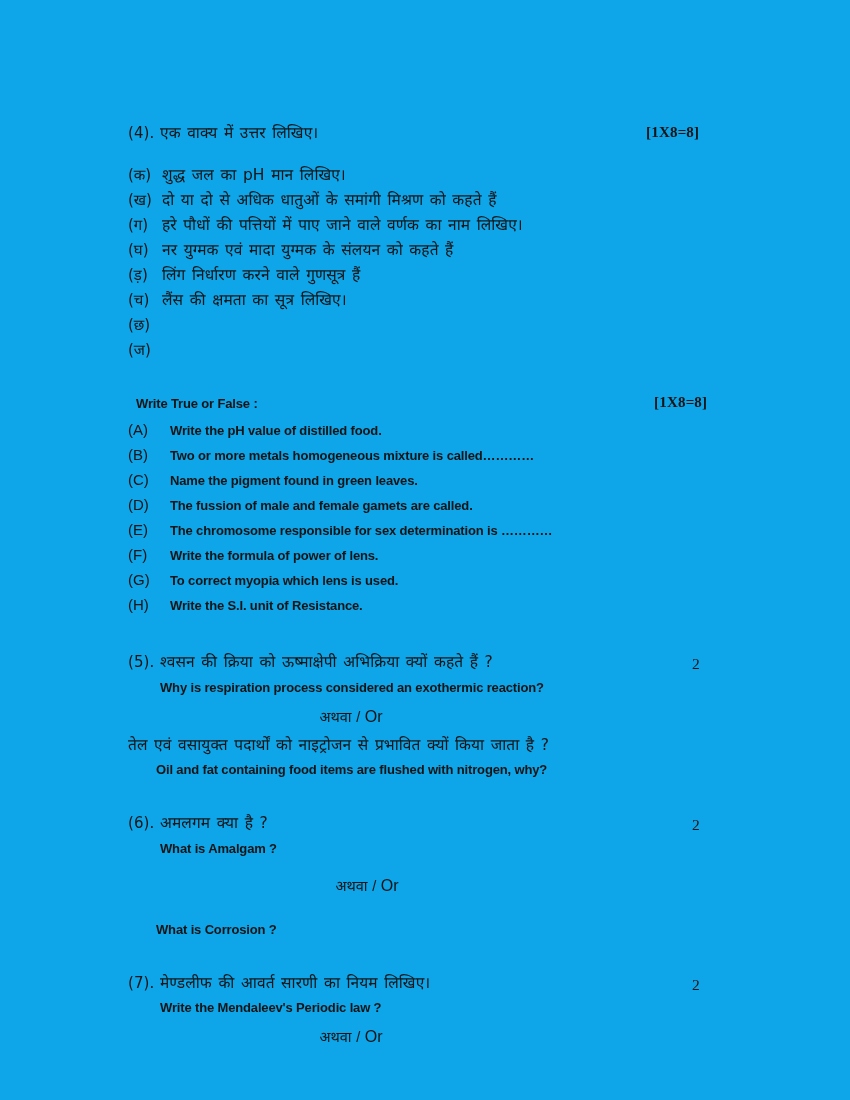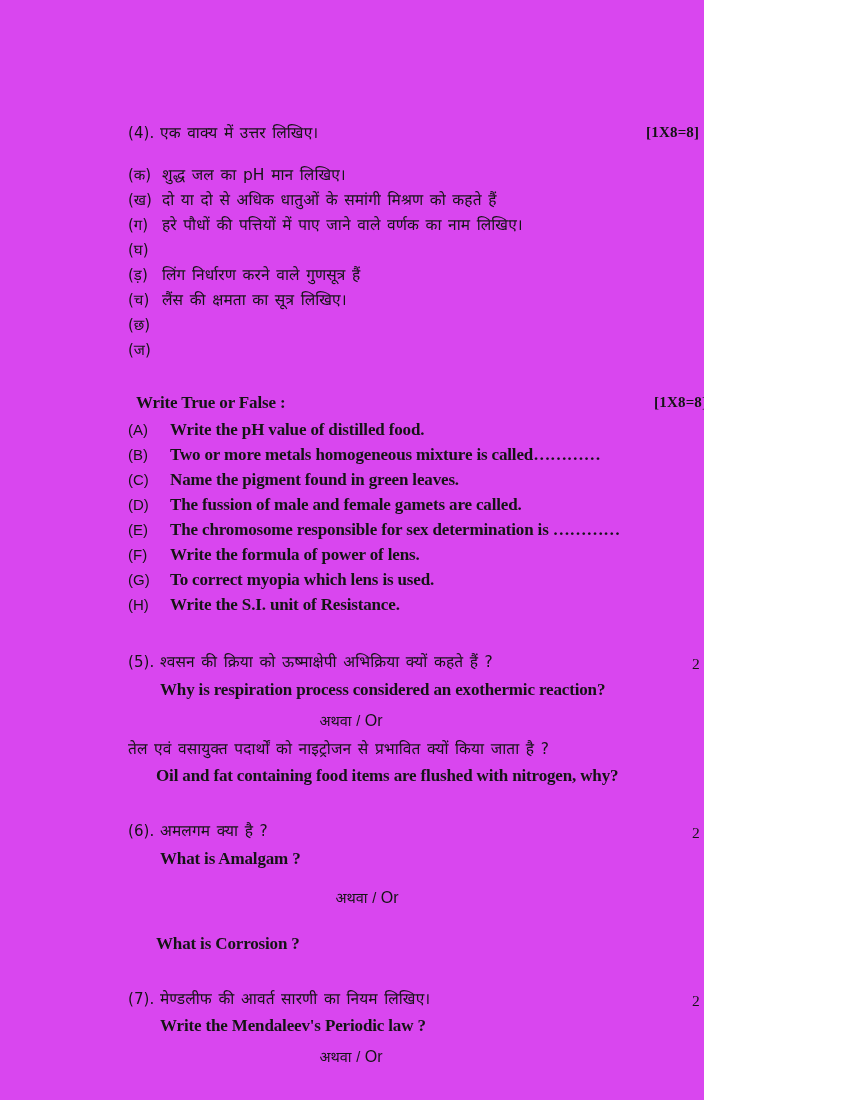--- a/index.html
+++ b/index.html
@@ -3,23 +3,23 @@
 <meta charset="utf-8">
 <title>Question Paper</title>
 <style>
   html, body {
     margin: 0;
     padding: 0;
     background: #ffffff;
   }
   .page {
     position: relative;
-    width: 704px;
+    width: 850px;
     height: 1100px;
-    background: #d946ef;
+    background: #0ea5e9;
     overflow: hidden;
     font-family: "Liberation Sans", "DejaVu Sans", sans-serif;
     color: #141414;
     -webkit-font-smoothing: antialiased;
   }
   .content {
     position: absolute;
     left: 128px;
     top: 124px;
     width: 578px;
@@ -52,22 +52,22 @@
     letter-spacing: .1px;
     word-spacing: 1.5px;
   }
   .hi-small {
     font-family: "DejaVu Sans", sans-serif;
     font-size: 14.5px;
   }
 
   
   .en {
-    font-family: Liberation Serif, serif;
-    font-size: 17px;
+    font-family: Liberation Sans, sans-serif;
+    font-size: 13px;
     font-weight: 700;
     letter-spacing: -.15px;
     line-height: 1.0;
   }
 
   
   .q-head {
     position: relative;
     margin-bottom: 0;
   }
@@ -179,20 +179,21 @@
       <div class="hi-item">
         <span class="hi-label">(ख)</span>
         <span class="hi hi-text">दो या दो से अधिक धातुओं के समांगी मिश्रण को कहते हैं</span>
       </div>
       <div class="hi-item">
         <span class="hi-label">(ग)</span>
         <span class="hi hi-text">हरे पौधों की पत्तियों में पाए जाने वाले वर्णक का नाम लिखिए।</span>
       </div>
       <div class="hi-item">
         <span class="hi-label">(घ)</span>
+        <span class="hi hi-text">नर युग्मक एवं मादा युग्मक के संलयन को कहते हैं</span>
       </div>
       <div class="hi-item">
         <span class="hi-label">(ड़)</span>
         <span class="hi hi-text">लिंग निर्धारण करने वाले गुणसूत्र हैं</span>
       </div>
       <div class="hi-item">
         <span class="hi-label">(च)</span>
         <span class="hi hi-text">लैंस की क्षमता का सूत्र लिखिए।</span>
       </div>
       <div class="hi-item">

